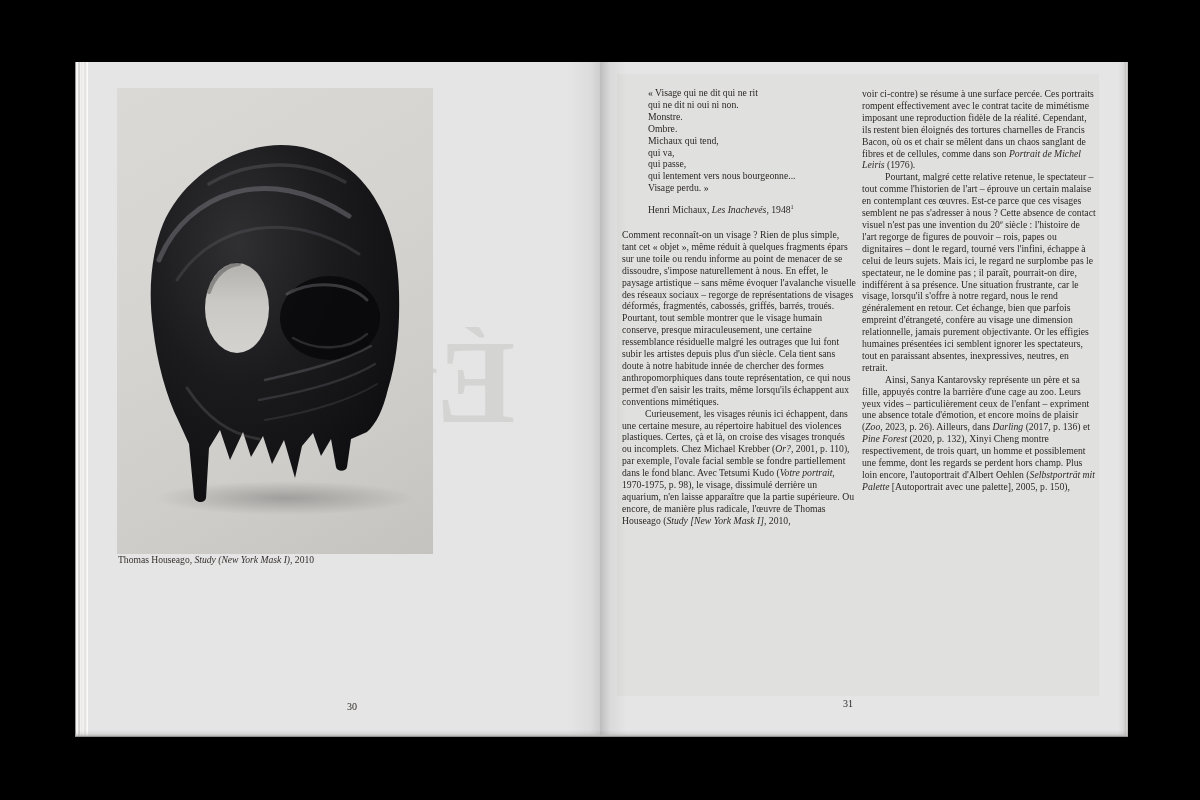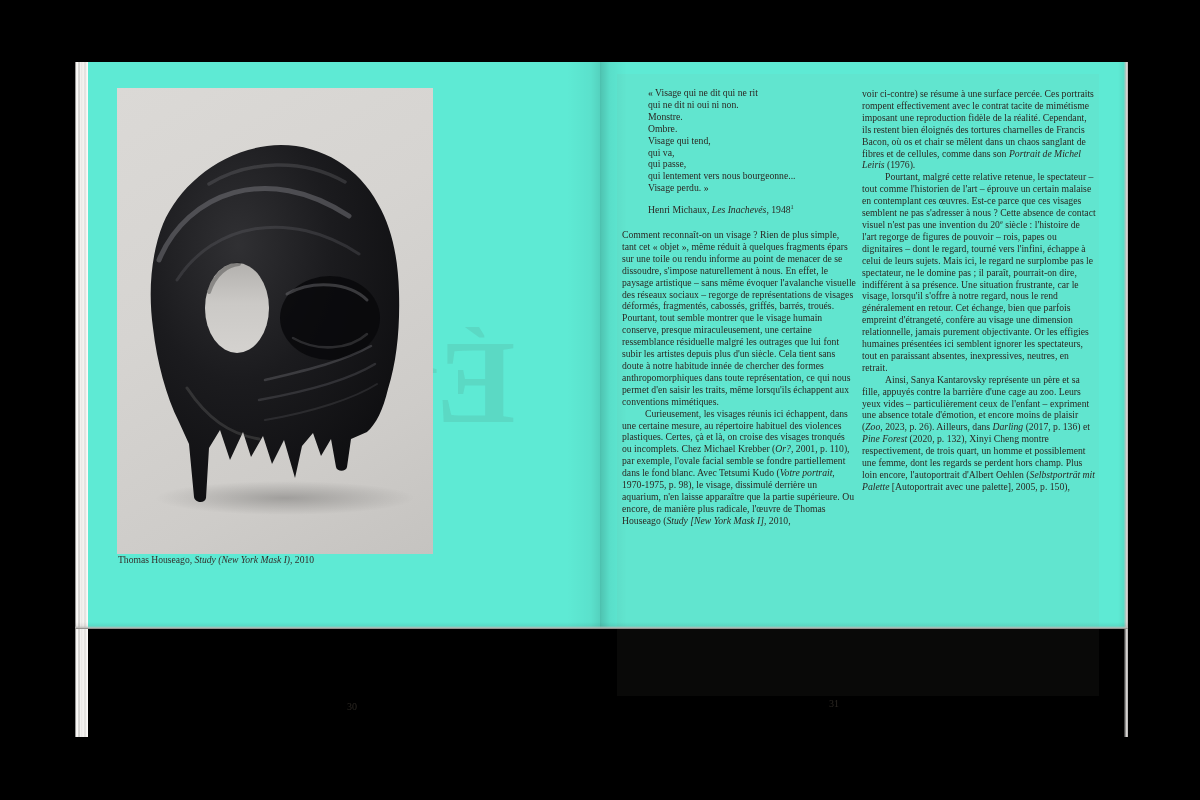--- a/index.html
+++ b/index.html
@@ -7,22 +7,22 @@
     width:1200px;height:800px;
     background:#000;
     position:relative;
     font-family:"Liberation Serif", serif;
     overflow:hidden;
   }
   .book{
     position:absolute;left:75px;top:62px;width:1053px;height:675px;
   }
   .page{
-    position:absolute;top:0;height:567px;
-    background:#5eead4;
+    position:absolute;top:0;height:675px;
+    background:#e5e5e5;
   }
   .page-left{left:0;width:526px;border-radius:1px 0 0 1px;}
   .page-right{left:526px;width:527px;border-radius:0 2px 2px 0;}
 
   
   .left-edge-stack{
     position:absolute;left:0;top:0;width:13px;height:675px;
     background:linear-gradient(90deg,
       #3a3a3a 0px,#f2f1ef 1px,#fdfcfa 3px,#b5b3b0 4px,
       #f7f6f4 5px,#e6e4e1 7px,#fbfaf8 8px,#dddbd8 10px,#fbfaf8 12px);
@@ -87,21 +87,21 @@
   .col1{left:21px;top:167px;}
   .col2{left:261px;top:26px;}
   .it{font-style:italic;}
   sup{font-size:6.3px;line-height:0;vertical-align:super;}
 
   .page-number{
     position:absolute;width:40px;text-align:center;
     font-size:10px;color:#2c2823;
   }
   .page-number.pn-left{left:257px;top:639px;}
-  .page-number.pn-right{left:213px;top:636px;}
+  .page-number.pn-right{left:227px;top:636px;}
 </style>
 </head>
 <body>
 
 <div class="book">
 
   <div class="page page-left">
     <div class="gutter-left"></div>
 
     <div class="ghost-wrap">
@@ -174,21 +174,21 @@
 
   <div class="page page-right">
     <div class="gutter-right"></div>
     <div class="showthrough"></div>
 
     <div class="textcol poem">
         <div class="poem-line">« Visage qui ne dit qui ne rit</div>
         <div class="poem-line">qui ne dit ni oui ni non.</div>
         <div class="poem-line">Monstre.</div>
         <div class="poem-line">Ombre.</div>
-        <div class="poem-line">Visage qui tend,</div>
+        <div class="poem-line">Michaux qui tend,</div>
         <div class="poem-line">qui va,</div>
         <div class="poem-line">qui passe,</div>
         <div class="poem-line">qui lentement vers nous bourgeonne...</div>
         <div class="poem-line">Visage perdu. »</div>
       </div>
 
     <div class="textcol attribution"><span>Henri Michaux, </span><span class="it">Les Inachevés</span><span>, 1948</span><sup>1</sup></div>
 
     <div class="textcol col1">
         <p><span>Comment reconnaît-on un visage ? Rien de plus simple, tant cet « objet », même réduit à quelques fragments épars sur une toile ou rendu informe au point de menacer de se dissoudre, s'impose naturellement à nous. En effet, le paysage artistique – sans même évoquer l'avalanche visuelle des réseaux sociaux – regorge de représentations de visages déformés, fragmentés, cabossés, griffés, barrés, troués. Pourtant, tout semble montrer que le visage humain conserve, presque miraculeusement, une certaine ressemblance résiduelle malgré les outrages que lui font subir les artistes depuis plus d'un siècle. Cela tient sans doute à notre habitude innée de chercher des formes anthropomorphiques dans toute représentation, ce qui nous permet d'en saisir les traits, même lorsqu'ils échappent aux conventions mimétiques.</span></p>

